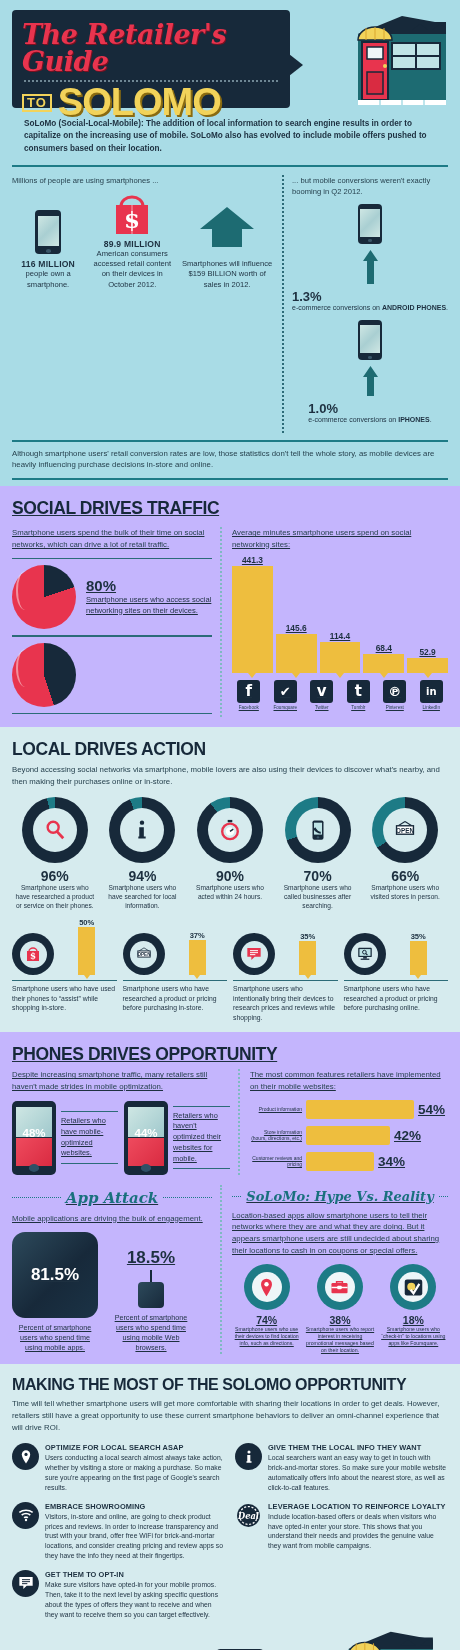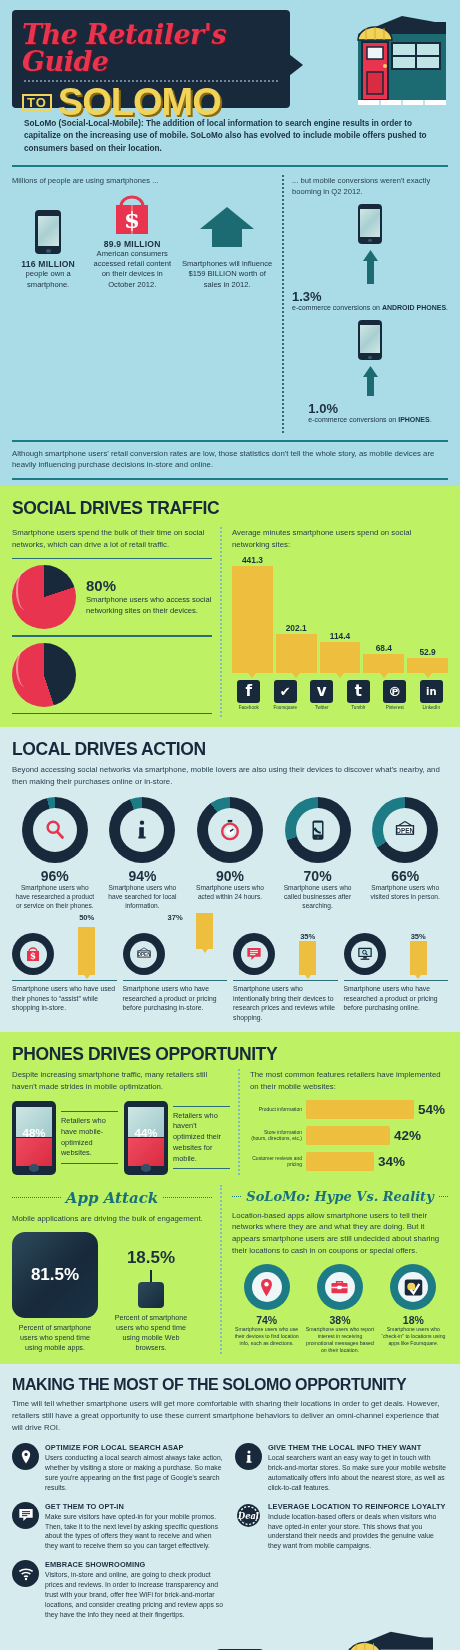--- a/index.html
+++ b/index.html
@@ -63,21 +63,21 @@
   .conv-row { display:flex; align-items:center; gap:5px; margin-bottom:8px;flex-direction:column; }
   .conv-num { font-size:13px; font-weight:bold; line-height:1; }
   .conv-txt { font-size:7px; line-height:1.35; }
   .conv-txt b { font-size:7px; }
 
   .note { font-size:7.8px; line-height:1.5; color:#27424f; padding:6px 12px 0 12px;}
   .hr-dark2 { height:2px; background:#1d7b86; margin:7px 12px 0 12px; }
 
   
   .sec { padding:12px 12px 10px 12px; }
-  .sec-lightest { background:#bef264; }
+  .sec-lightest { background:#c4b5fd;text-decoration:underline; }
   .sec-light { background:#d6ebee; }
   .sec-title { font-size:17.5px; font-weight:bold; letter-spacing:-0.4px;
     color:#17293a; margin-bottom:4px; }
   .sec-sub { font-size:7.8px; line-height:1.5; color:#27424f; }
 
   .two { display:flex; margin-top:8px; }
   .col-l { width:208px; padding-right:8px; }
   .col-r { flex:1; padding-left:10px; border-left:2px dotted #7fb9c2; }
 
   
@@ -347,21 +347,21 @@
         <div class="hrule"></div>
       </div>
       <div class="col-r">
         <div class="sec-sub">Average minutes smartphone users spend on social networking sites:</div>
         <div class="bars" id="barchart">
             <div class="barcol">
               <div class="barval">441.3</div>
               <div class="bar" style="height: 100%;"></div>
             </div>
             <div class="barcol">
-              <div class="barval">202.1</div>
+              <div class="barval">145.6</div>
               <div class="bar" style="height: 32.9934%;"></div>
             </div>
             <div class="barcol">
               <div class="barval">114.4</div>
               <div class="bar" style="height: 25.9234%;"></div>
             </div>
             <div class="barcol">
               <div class="barval">68.4</div>
               <div class="bar" style="height: 15.4997%;"></div>
             </div>
@@ -477,40 +477,40 @@
           <div class="s4top">
             <div class="s4ring">
               <div class="s4ring-in">
                 <svg width="16" height="16" viewBox="0 0 24 24">
                   <path d="M6,8 a6,5 0 0 1 12,0" fill="none" stroke="#e8344e" stroke-width="2"></path>
                   <rect x="3" y="7.5" width="18" height="15" fill="#e8344e"></rect>
                   <text x="12" y="19" text-anchor="middle" font-size="13" font-weight="bold" fill="#ffffff" font-family="DejaVu Serif, serif">$</text>
                 </svg>
               </div>
             </div>
-            <div style="flex: 1 1 0%; display: flex; flex-direction: column; justify-content: space-between; height: 100%;">
+            <div style="flex: 1 1 0%; display: flex; flex-direction: column; justify-content: flex-end; height: 100%;">
               <div class="s4val" style="text-align: center;">50%</div>
               <div class="s4bar" style="height: 48px; margin: 0px auto;"></div>
             </div>
           </div>
           <div class="s4desc">Smartphone users who have used their phones to “assist” while shopping in-store.</div>
         </div>
         <div class="s4cell">
           <div class="s4top">
             <div class="s4ring">
               <div class="s4ring-in">
                 <svg width="16" height="16" viewBox="0 0 26 20">
                   <line x1="13" y1="0" x2="5" y2="5" stroke="#17293a" stroke-width="1.2"></line>
                   <line x1="13" y1="0" x2="21" y2="5" stroke="#17293a" stroke-width="1.2"></line>
                   <rect x="3" y="5" width="20" height="10" fill="#ffffff" stroke="#17293a" stroke-width="1.6"></rect>
                   <text x="13" y="13" text-anchor="middle" font-size="7.5" font-weight="bold" fill="#17293a" font-family="Liberation Sans, sans-serif">OPEN</text>
                 </svg>
               </div>
             </div>
-            <div style="flex: 1 1 0%; display: flex; flex-direction: row; justify-content: flex-end; height: 100%;">
+            <div style="flex: 1 1 0%; display: flex; flex-direction: column; justify-content: flex-end; height: 100%;">
               <div class="s4val" style="text-align: center;">37%</div>
               <div class="s4bar" style="height: 35.52px; margin: 0px auto;"></div>
             </div>
           </div>
           <div class="s4desc">Smartphone users who have researched a product or pricing before purchasing in-store.</div>
         </div>
         <div class="s4cell">
           <div class="s4top">
             <div class="s4ring">
               <div class="s4ring-in">
@@ -686,44 +686,44 @@
                 <circle cx="10" cy="8.8" r="2.6" fill="#17293a"></circle>
               </svg>
             </div>
             <div>
               <div class="tiph">OPTIMIZE FOR LOCAL SEARCH ASAP</div>
               <div class="tipb">Users conducting a local search almost always take action, whether by visiting a store or making a purchase. So make sure you're appearing on the first page of Google's search results.</div>
             </div>
           </div>
           <div class="tip">
             <div class="tipicon">
+              <svg width="16" height="16" viewBox="0 0 24 20">
+                <path d="M2,6 a15,12 0 0 1 20,0" fill="none" stroke="#ffffff" stroke-width="2.4"></path>
+                <path d="M5.5,10 a10,8 0 0 1 13,0" fill="none" stroke="#ffffff" stroke-width="2.4"></path>
+                <path d="M9,14 a5,4 0 0 1 6,0" fill="none" stroke="#ffffff" stroke-width="2.4"></path>
+                <circle cx="12" cy="17.5" r="1.8" fill="#ffffff"></circle>
+              </svg>
+            </div>
+            <div>
+              <div class="tiph">EMBRACE SHOWROOMING</div>
+              <div class="tipb">Visitors, in-store and online, are going to check product prices and reviews. In order to increase transparency and trust with your brand, offer free WiFi for brick-and-mortar locations, and consider creating pricing and review apps so they have the info they need at their fingertips.</div>
+            </div>
+          </div>
+          <div class="tip">
+            <div class="tipicon">
               <svg width="16" height="16" viewBox="0 0 24 22">
                 <path d="M2,2 h20 v13 h-9 l-5,5 v-5 h-6 Z" fill="#ffffff"></path>
                 <line x1="6" y1="6" x2="18" y2="6" stroke="#17293a" stroke-width="1.5"></line>
                 <line x1="6" y1="9" x2="18" y2="9" stroke="#17293a" stroke-width="1.5"></line>
                 <line x1="6" y1="12" x2="14" y2="12" stroke="#17293a" stroke-width="1.5"></line>
               </svg>
             </div>
             <div>
               <div class="tiph">GET THEM TO OPT-IN</div>
               <div class="tipb">Make sure visitors have opted-in for your mobile promos. Then, take it to the next level by asking specific questions about the types of offers they want to receive and when they want to receive them so you can target effectively.</div>
-            </div>
-          </div>
-          <div class="tip">
-            <div class="tipicon">
-              <svg width="16" height="16" viewBox="0 0 24 20">
-                <path d="M2,6 a15,12 0 0 1 20,0" fill="none" stroke="#ffffff" stroke-width="2.4"></path>
-                <path d="M5.5,10 a10,8 0 0 1 13,0" fill="none" stroke="#ffffff" stroke-width="2.4"></path>
-                <path d="M9,14 a5,4 0 0 1 6,0" fill="none" stroke="#ffffff" stroke-width="2.4"></path>
-                <circle cx="12" cy="17.5" r="1.8" fill="#ffffff"></circle>
-              </svg>
-            </div>
-            <div>
-              <div class="tiph">EMBRACE SHOWROOMING</div>
-              <div class="tipb">Visitors, in-store and online, are going to check product prices and reviews. In order to increase transparency and trust with your brand, offer free WiFi for brick-and-mortar locations, and consider creating pricing and review apps so they have the info they need at their fingertips.</div>
             </div>
           </div>
         </div>
       <div class="tipcol" id="tips-right">
           <div class="tip">
             <div class="tipicon">
               <svg width="16" height="16" viewBox="0 0 24 24">
                 <circle cx="12" cy="4.5" r="2.3" fill="#ffffff"></circle>
                 <path d="M9.4,9 h4.6 v9.5 h1.8 v2.2 H8.2 v-2.2 h1.2 Z" fill="#ffffff"></path>
               </svg>

